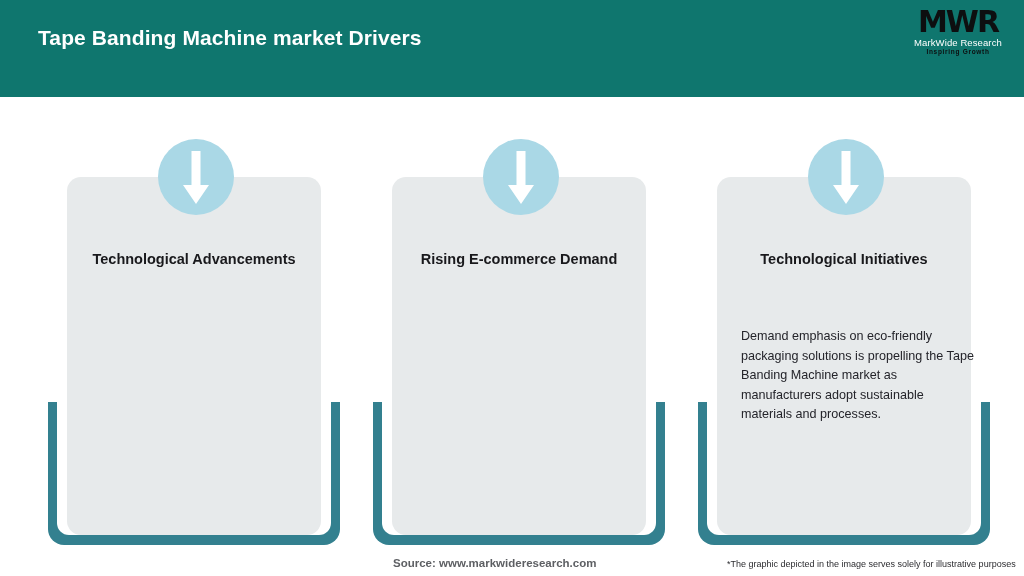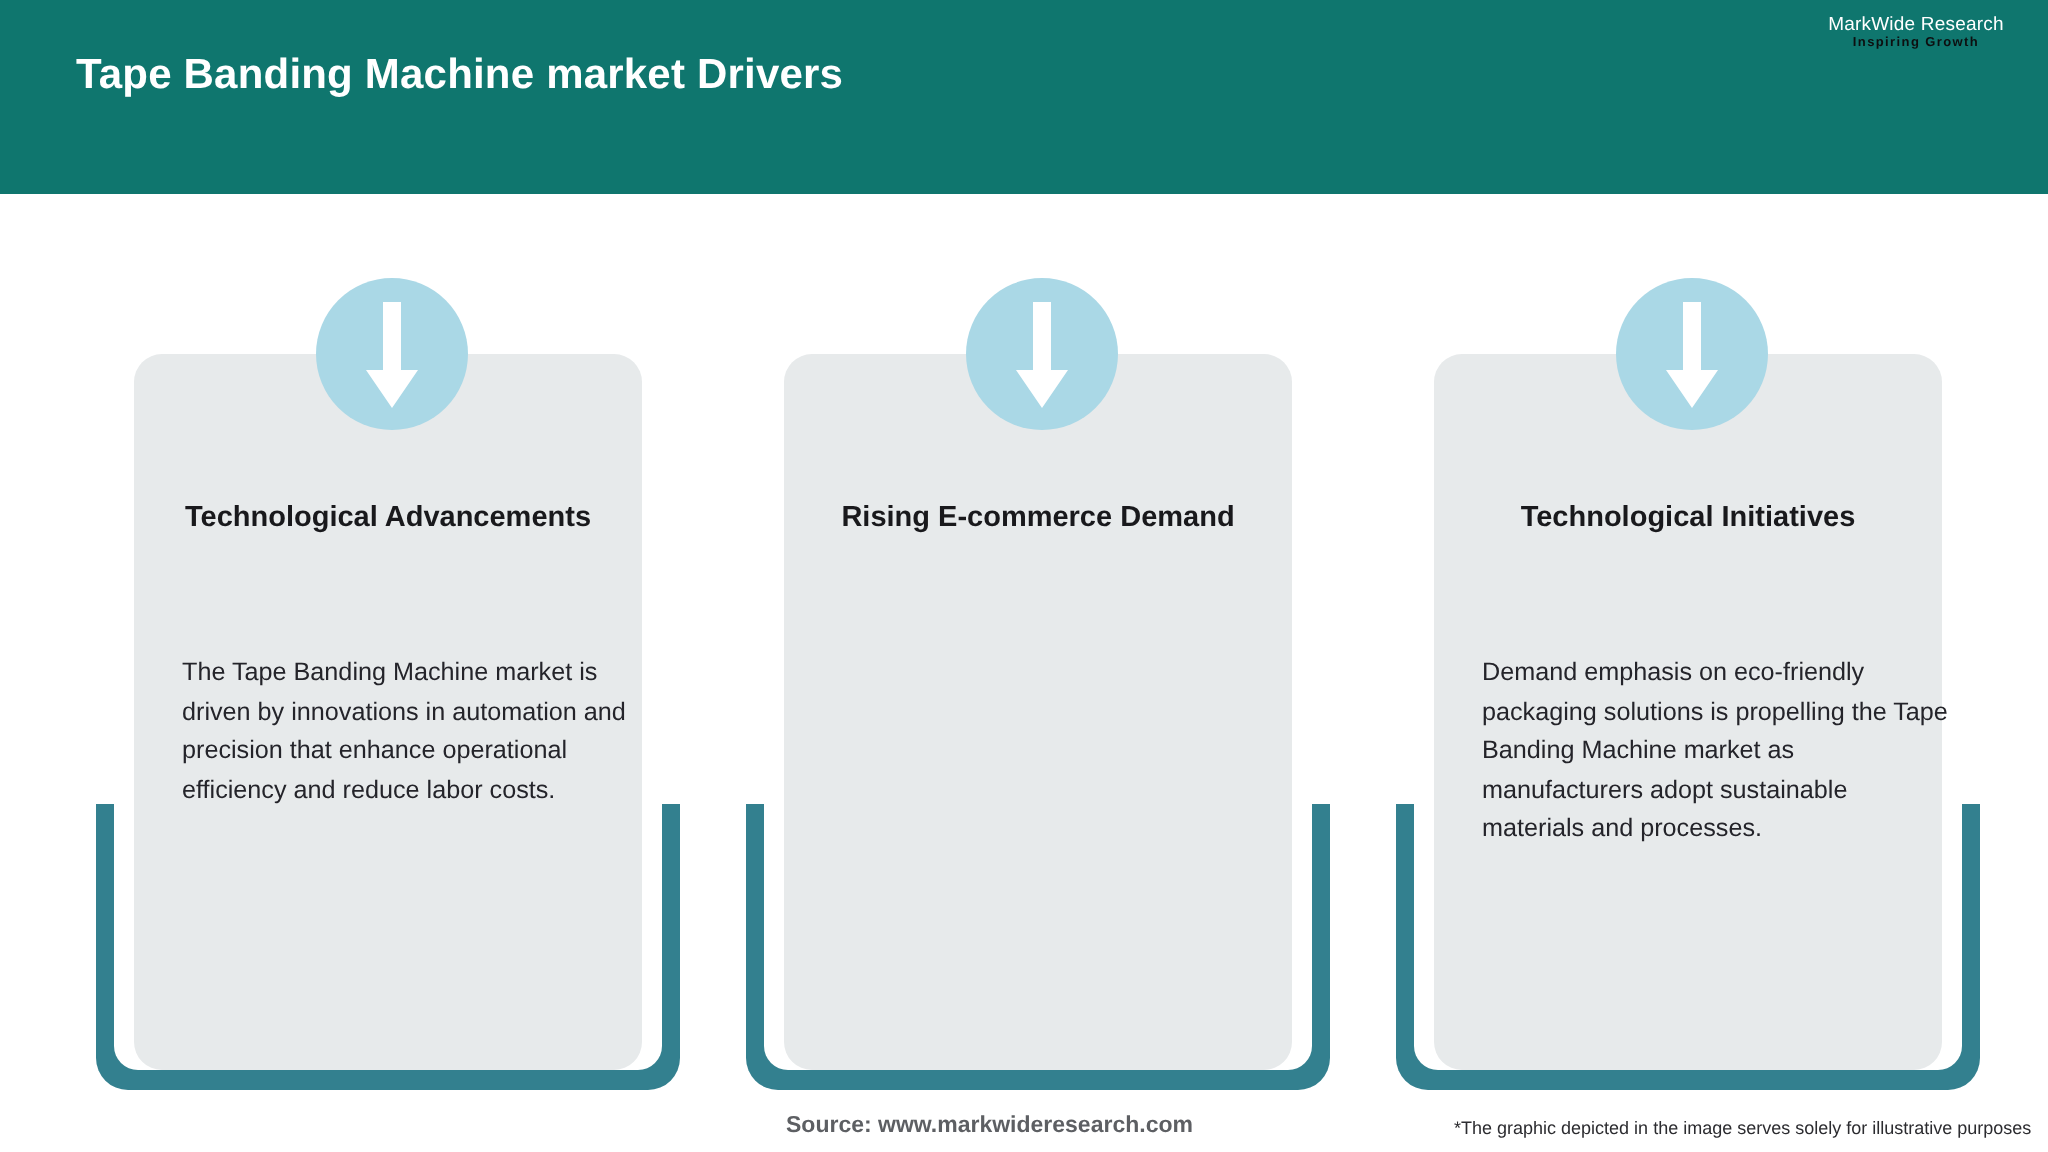--- a/index.html
+++ b/index.html
@@ -177,38 +177,38 @@
     color: #2c2c30;
     white-space: nowrap;
   }
 </style>
 </head>
 <body>
 
 <div class="header">
   <div class="header-title">Tape Banding Machine market Drivers</div>
   <div class="logo">
+    <div class="logo-mark">MWR</div>
     <div class="logo-name">MarkWide Research</div>
     <div class="logo-tag">Inspiring Growth</div>
   </div>
 </div>
 
 <div class="cards">
 
   <div class="card-group g1">
     <div class="accent">
       <div class="accent-inner"></div>
     </div>
     <div class="panel"></div>
     <div class="circle"></div>
     <svg class="arrow-svg" viewBox="0 0 30 58">
       <path d="M10.5 2 H19.5 V36 H28 L15 55 L2 36 H10.5 Z" fill="#ffffff"></path>
     </svg>
     <div class="card-title">Technological Advancements</div>
-    <div class="card-body">The Tape Banding Machine market is driven by innovations in automation and precision that enhance operational efficiency and reduce labor costs.</div>
   </div>
 
   <div class="card-group g2">
     <div class="accent">
       <div class="accent-inner"></div>
     </div>
     <div class="panel"></div>
     <div class="circle"></div>
     <svg class="arrow-svg" viewBox="0 0 30 58">
       <path d="M10.5 2 H19.5 V36 H28 L15 55 L2 36 H10.5 Z" fill="#ffffff"></path>

